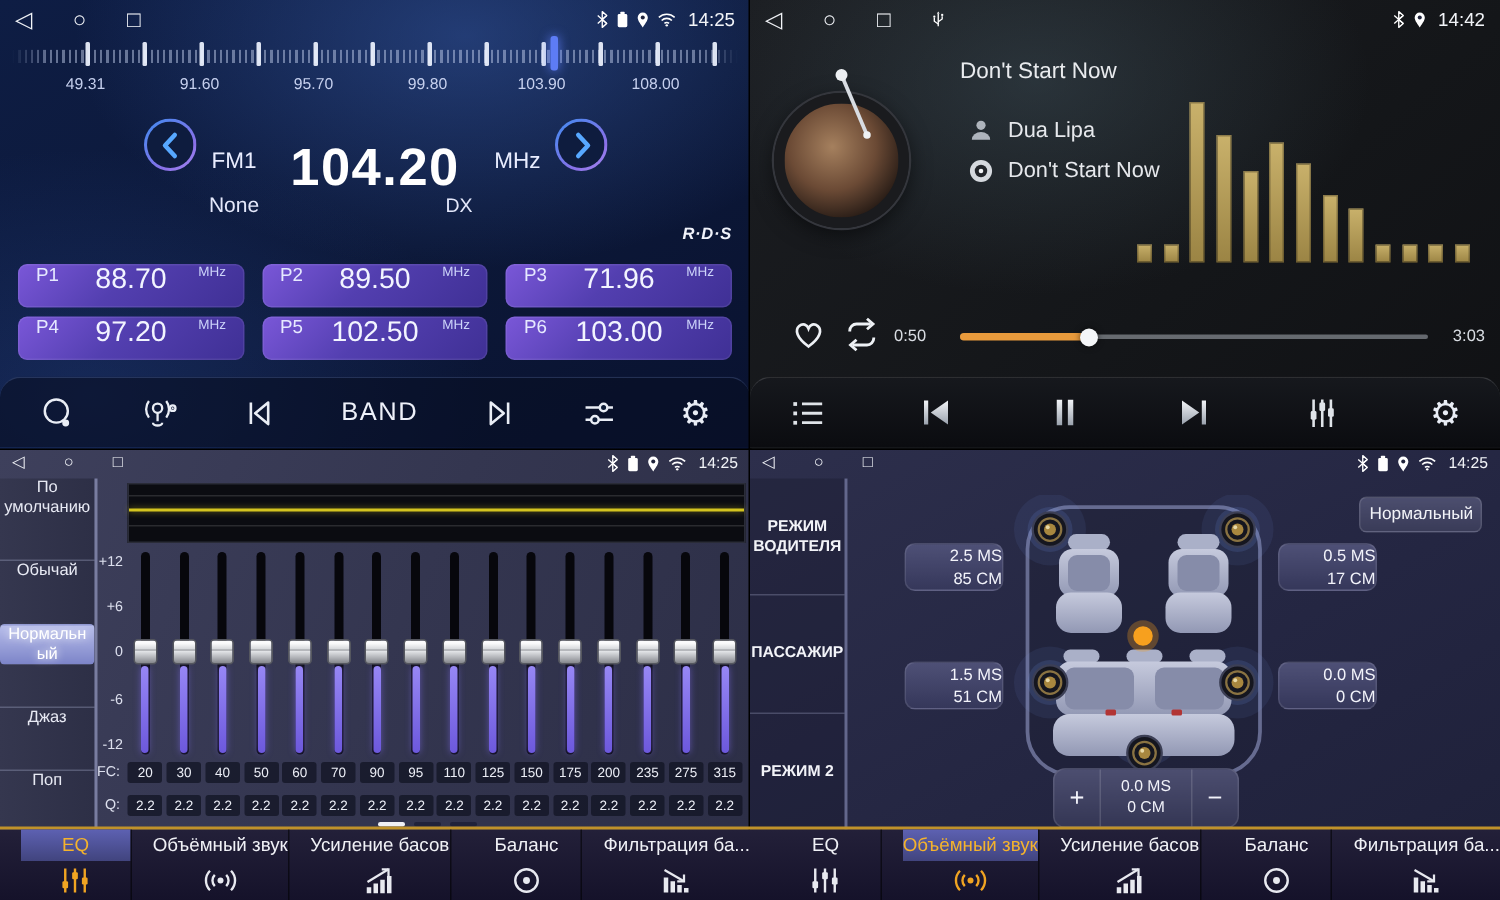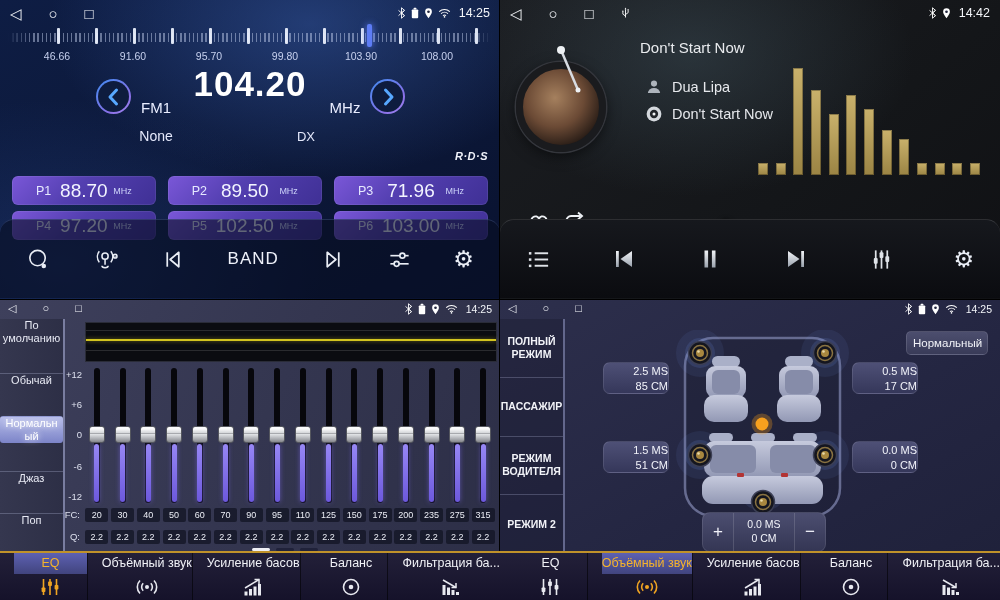--- a/index.html
+++ b/index.html
@@ -21,32 +21,32 @@
   
   .ruler{position:absolute;left:8px;right:8px;top:28px;height:36px;}
   .ticks-minor{position:absolute;left:0;right:0;top:5px;height:9px;background:repeating-linear-gradient(90deg,rgba(210,222,250,.45) 0 1.5px,transparent 1.5px 4.2px);
     -webkit-mask-image:linear-gradient(90deg,transparent,#000 5%,#000 95%,transparent);mask-image:linear-gradient(90deg,transparent,#000 5%,#000 95%,transparent);}
   .mtick{position:absolute;top:0;width:2.5px;height:16px;background:rgba(238,243,255,.92);border-radius:1px;}
   .find{position:absolute;top:-4px;left:359px;width:4.5px;height:23px;background:#5d7cf5;border-radius:2px;box-shadow:0 0 7px #5d7cf5;}
   .rlab{position:absolute;top:22px;transform:translateX(-50%);font-size:10.5px;color:#c6d0ee;}
   .circlebtn{position:absolute;width:35px;height:35px;border-radius:50%;border:2.5px solid transparent;padding:0;cursor:pointer;
     background:linear-gradient(#0e1c3e,#0e1c3e) padding-box,linear-gradient(140deg,#3f8cf0,#8a70e8 70%,#a58cf2) border-box;display:flex;align-items:center;justify-content:center;}
   .t-band{position:absolute;left:133px;top:99px;width:46px;text-align:center;font-size:15px;color:#e9edff;}
-  .t-freq{position:absolute;left:172px;top:64px;width:156px;text-align:center;font-size:35px;font-weight:bold;color:#fff;letter-spacing:1px;}
+  .t-freq{position:absolute;left:172px;top:92px;width:156px;text-align:center;font-size:35px;font-weight:bold;color:#fff;letter-spacing:1px;}
   .t-unit{position:absolute;left:322px;top:99px;width:46px;text-align:center;font-size:15px;color:#e9edff;}
   .t-none{position:absolute;left:128px;top:128px;width:56px;text-align:center;font-size:14px;color:#e4e8fb;}
   .t-dx{position:absolute;left:288px;top:129px;width:36px;text-align:center;font-size:13px;color:#e4e8fb;}
   .t-rds{position:absolute;right:12px;top:150px;font-size:11px;font-weight:bold;font-style:italic;color:#f0f2fa;letter-spacing:.5px;}
   .pgrid{position:absolute;left:12px;right:12px;top:176px;display:grid;grid-template-columns:1fr 1fr 1fr;grid-template-rows:29px 29px;gap:6px 12px;}
-  .preset{display:flex;align-items:center;padding:0 24px;border-radius:6px;cursor:pointer;
+  .preset{display:flex;padding:0 12px;border-radius:6px;cursor:pointer;
     background:linear-gradient(135deg,#7a57d8,#533fb0 45%,#3f3095);box-shadow:inset 0 0 0 1px rgba(255,255,255,.08);}
   .p-name{font-size:12.5px;color:#e6e9ff;width:24px;}
   .p-freq{flex:1;text-align:center;font-size:19px;color:#f2f4ff;}
   .p-unit{font-size:9px;color:#cdd4fa;width:24px;text-align:right;}
-  .toolbar{position:absolute;left:0;right:0;bottom:2px;height:46px;display:flex;align-items:center;justify-content:space-between;padding:16px 26px;
+  .toolbar{position:absolute;left:0;right:0;bottom:2px;height:46px;display:flex;align-items:center;justify-content:space-between;padding:0 26px;
     background:rgba(8,15,36,.62);border-radius:14px 14px 0 0;border-top:1px solid rgba(130,160,230,.22);}
   .q2 .toolbar{background:linear-gradient(180deg,#16181d,#0b0c10);border-top:1px solid rgba(255,255,255,.14);}
   .tbi{display:inline-flex;align-items:center;justify-content:center;cursor:pointer;color:#e9edf5;}
   .band-btn{font-size:17px;letter-spacing:1px;color:#eef1fa;}
   .gearg{font-size:23px;line-height:1;}
   
   .song-title{position:absolute;left:140px;top:39px;font-size:15px;color:#e9ebee;}
   .album{position:absolute;left:16px;top:62px;width:76px;height:76px;border-radius:50%;border:7px solid #1a1b1e;box-sizing:content-box;
     background:radial-gradient(circle at 42% 38%,#a5805e,#6b4a35 45%,#2c1f18 75%,#191210);box-shadow:0 0 0 1.5px #34363c,0 4px 14px rgba(0,0,0,.6);}
   .tonearm{position:absolute;left:40px;top:0;z-index:4;}
@@ -161,21 +161,21 @@
           <div class="mtick" style="left: 239px;"></div>
           <div class="mtick" style="left: 277px;"></div>
           <div class="mtick" style="left: 315px;"></div>
           <div class="mtick" style="left: 353px;"></div>
           <div class="mtick" style="left: 391px;"></div>
           <div class="mtick" style="left: 429px;"></div>
           <div class="mtick" style="left: 467px;"></div>
         </div>
       <div class="find"></div>
       <div id="rlabels">
-          <span class="rlab" style="left: 49px;">46.66</span>
+          <span class="rlab" style="left: 49px;">49.31</span>
           <span class="rlab" style="left: 125px;">91.60</span>
           <span class="rlab" style="left: 201px;">95.70</span>
           <span class="rlab" style="left: 277px;">99.80</span>
           <span class="rlab" style="left: 353px;">103.90</span>
           <span class="rlab" style="left: 429px;">108.00</span>
         </div>
     </div>
     <button class="circlebtn" style="left:96px;top:79px;">
       <svg viewBox="0 0 30 30" width="30" height="30">
           <path d="M17.5,8 L11,15 L17.5,22" stroke="#57a8ff" stroke-width="3" fill="none" stroke-linecap="round" stroke-linejoin="round"></path>
@@ -757,23 +757,22 @@
               <path d="M1.5,4.2 a9.5,9.5 0 0 1 13,0"></path>
               <path d="M3.8,6.8 a6,6 0 0 1 8.4,0"></path>
               <path d="M6.1,9.2 a3,3 0 0 1 3.8,0"></path>
               <circle cx="8" cy="10.8" r="1" fill="#fff" stroke="none"></circle>
             </svg>
           </span>
         <span class="stime">14:25</span>
       </span>
     </div>
     <div class="menu">
-        <div class="menu-item">ПОЛНЫЙ РЕЖИМ</div>
+        <div class="menu-item">РЕЖИМ ВОДИТЕЛЯ</div>
         <div class="menu-item">ПАССАЖИР</div>
-        <div class="menu-item">РЕЖИМ ВОДИТЕЛЯ</div>
         <div class="menu-item">РЕЖИМ 2</div>
       </div>
     <button class="profile">Нормальный</button>
 
     <div class="val" style="left:103px;top:62px;">
       <div>2.5 MS</div>
       <div>85 CM</div>
     </div>
     <div class="val" style="left:352px;top:62px;">
       <div>0.5 MS</div>

